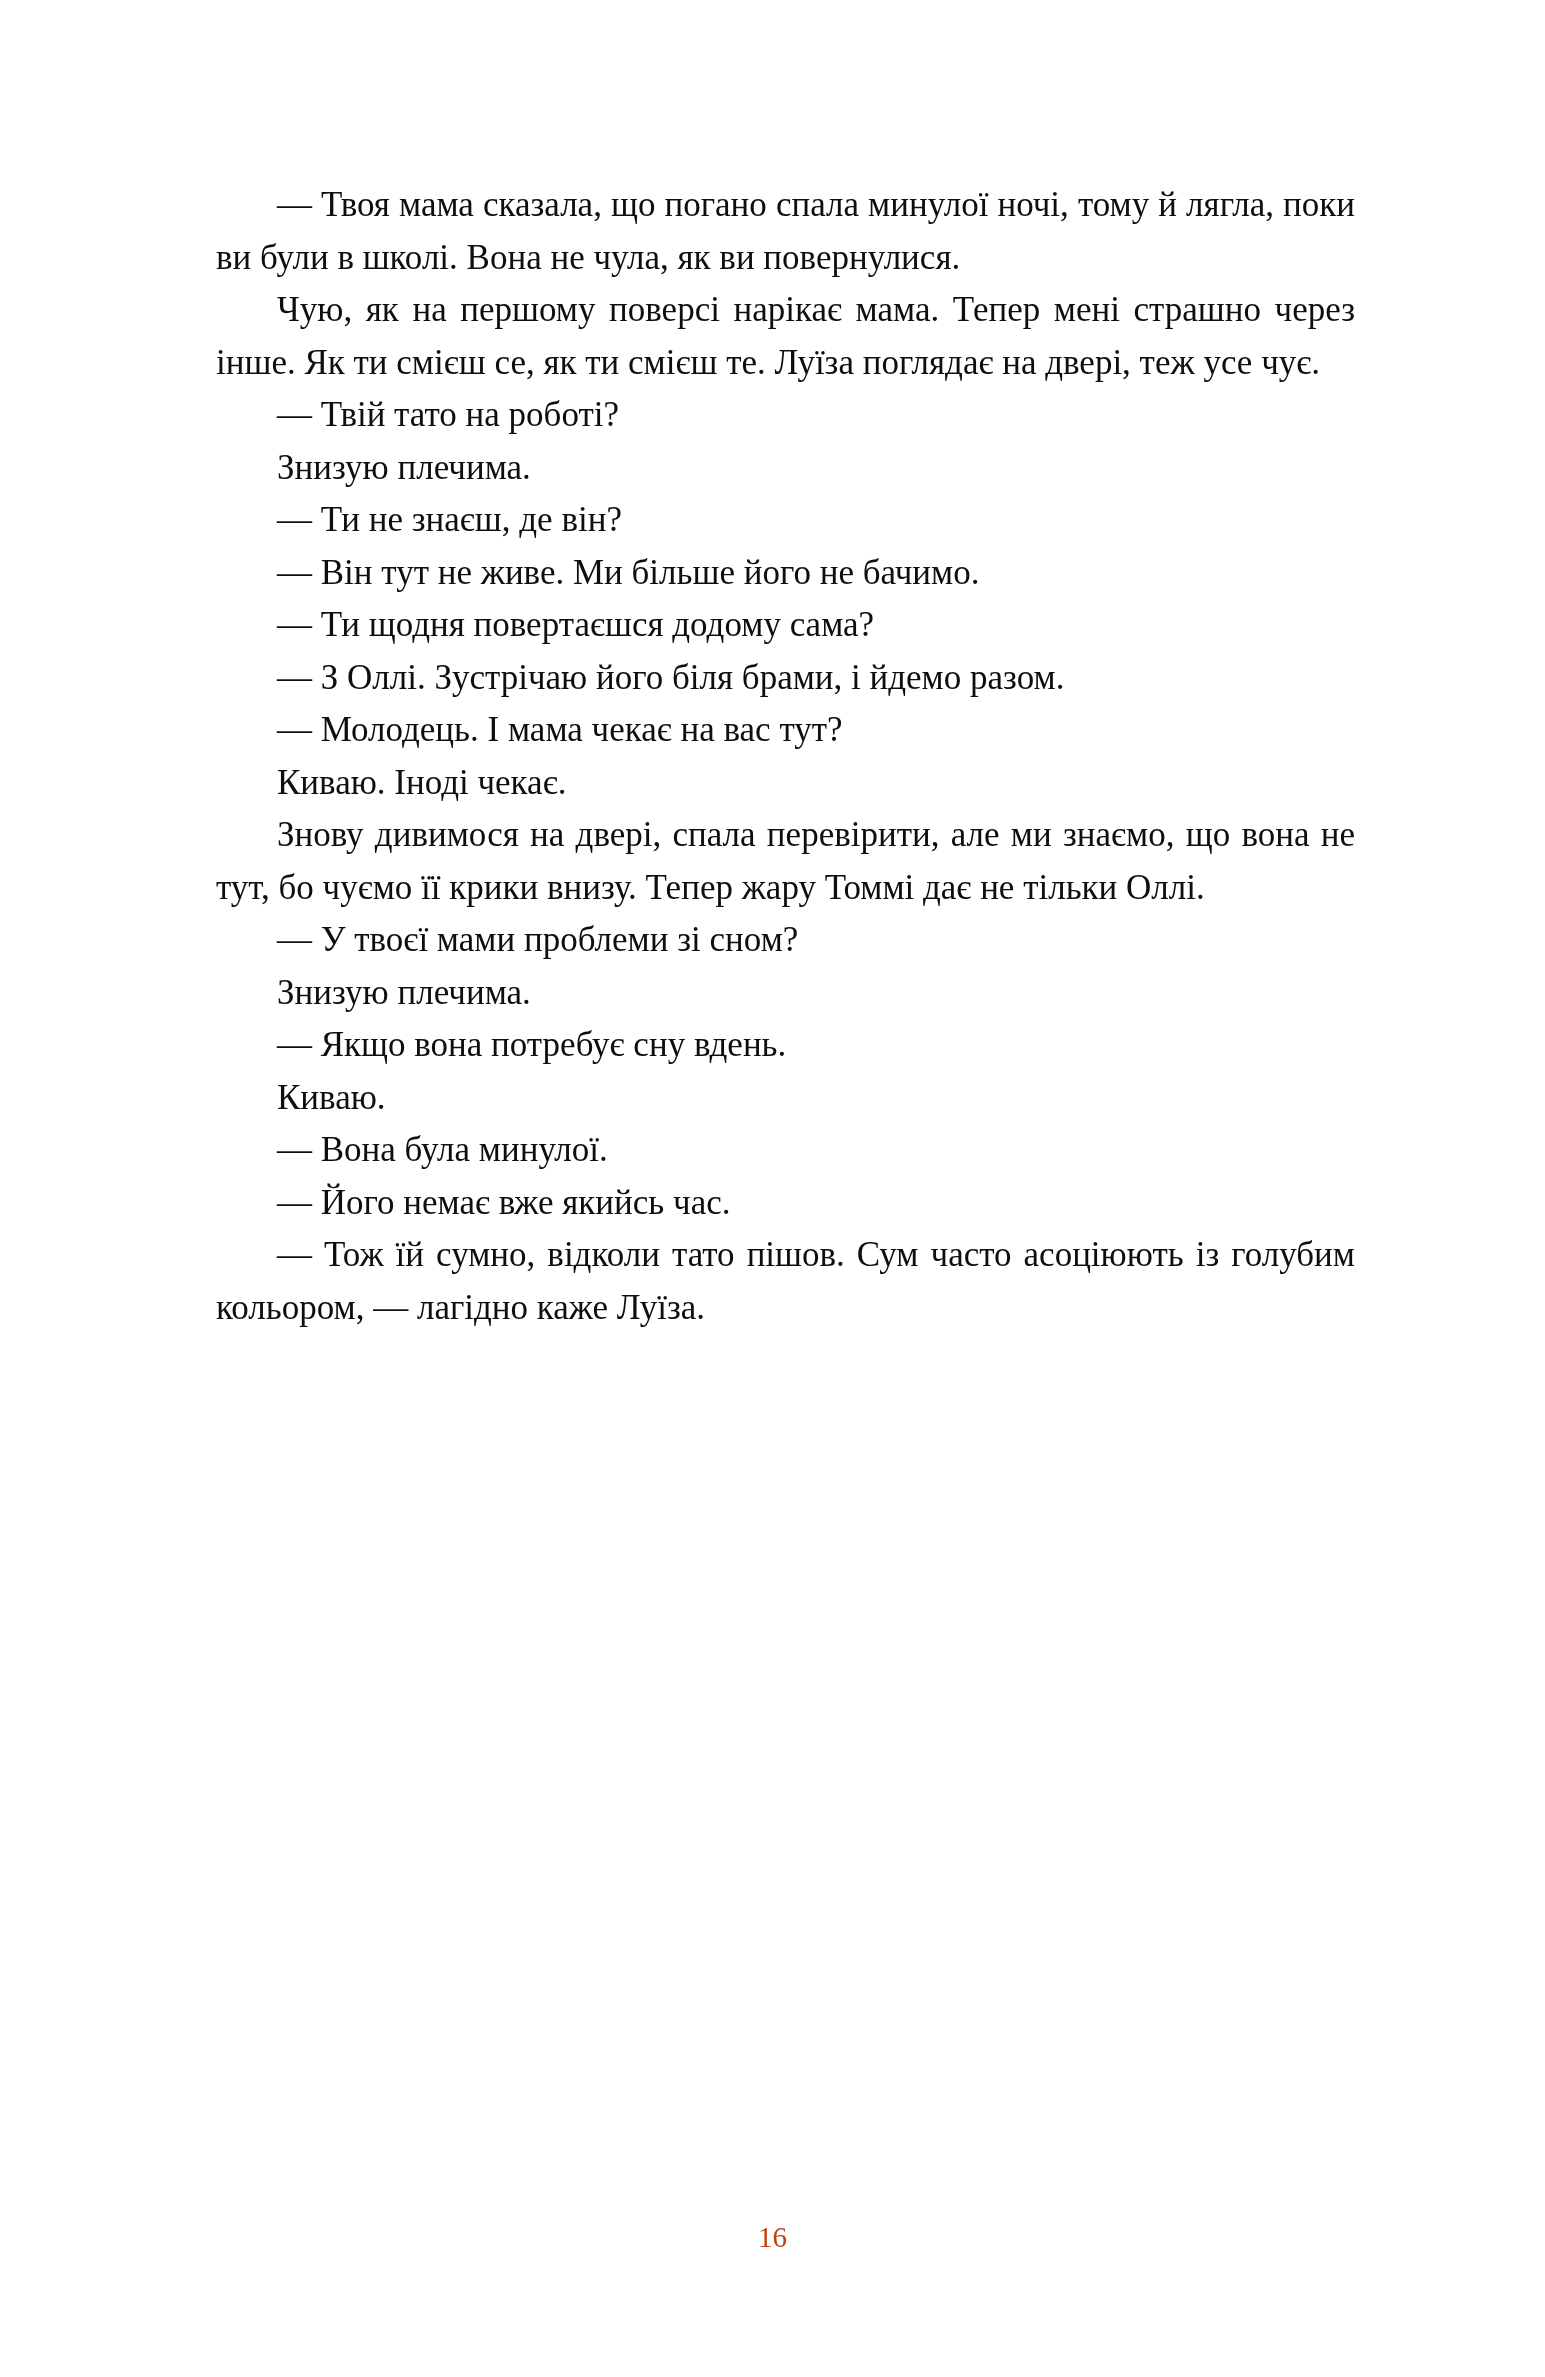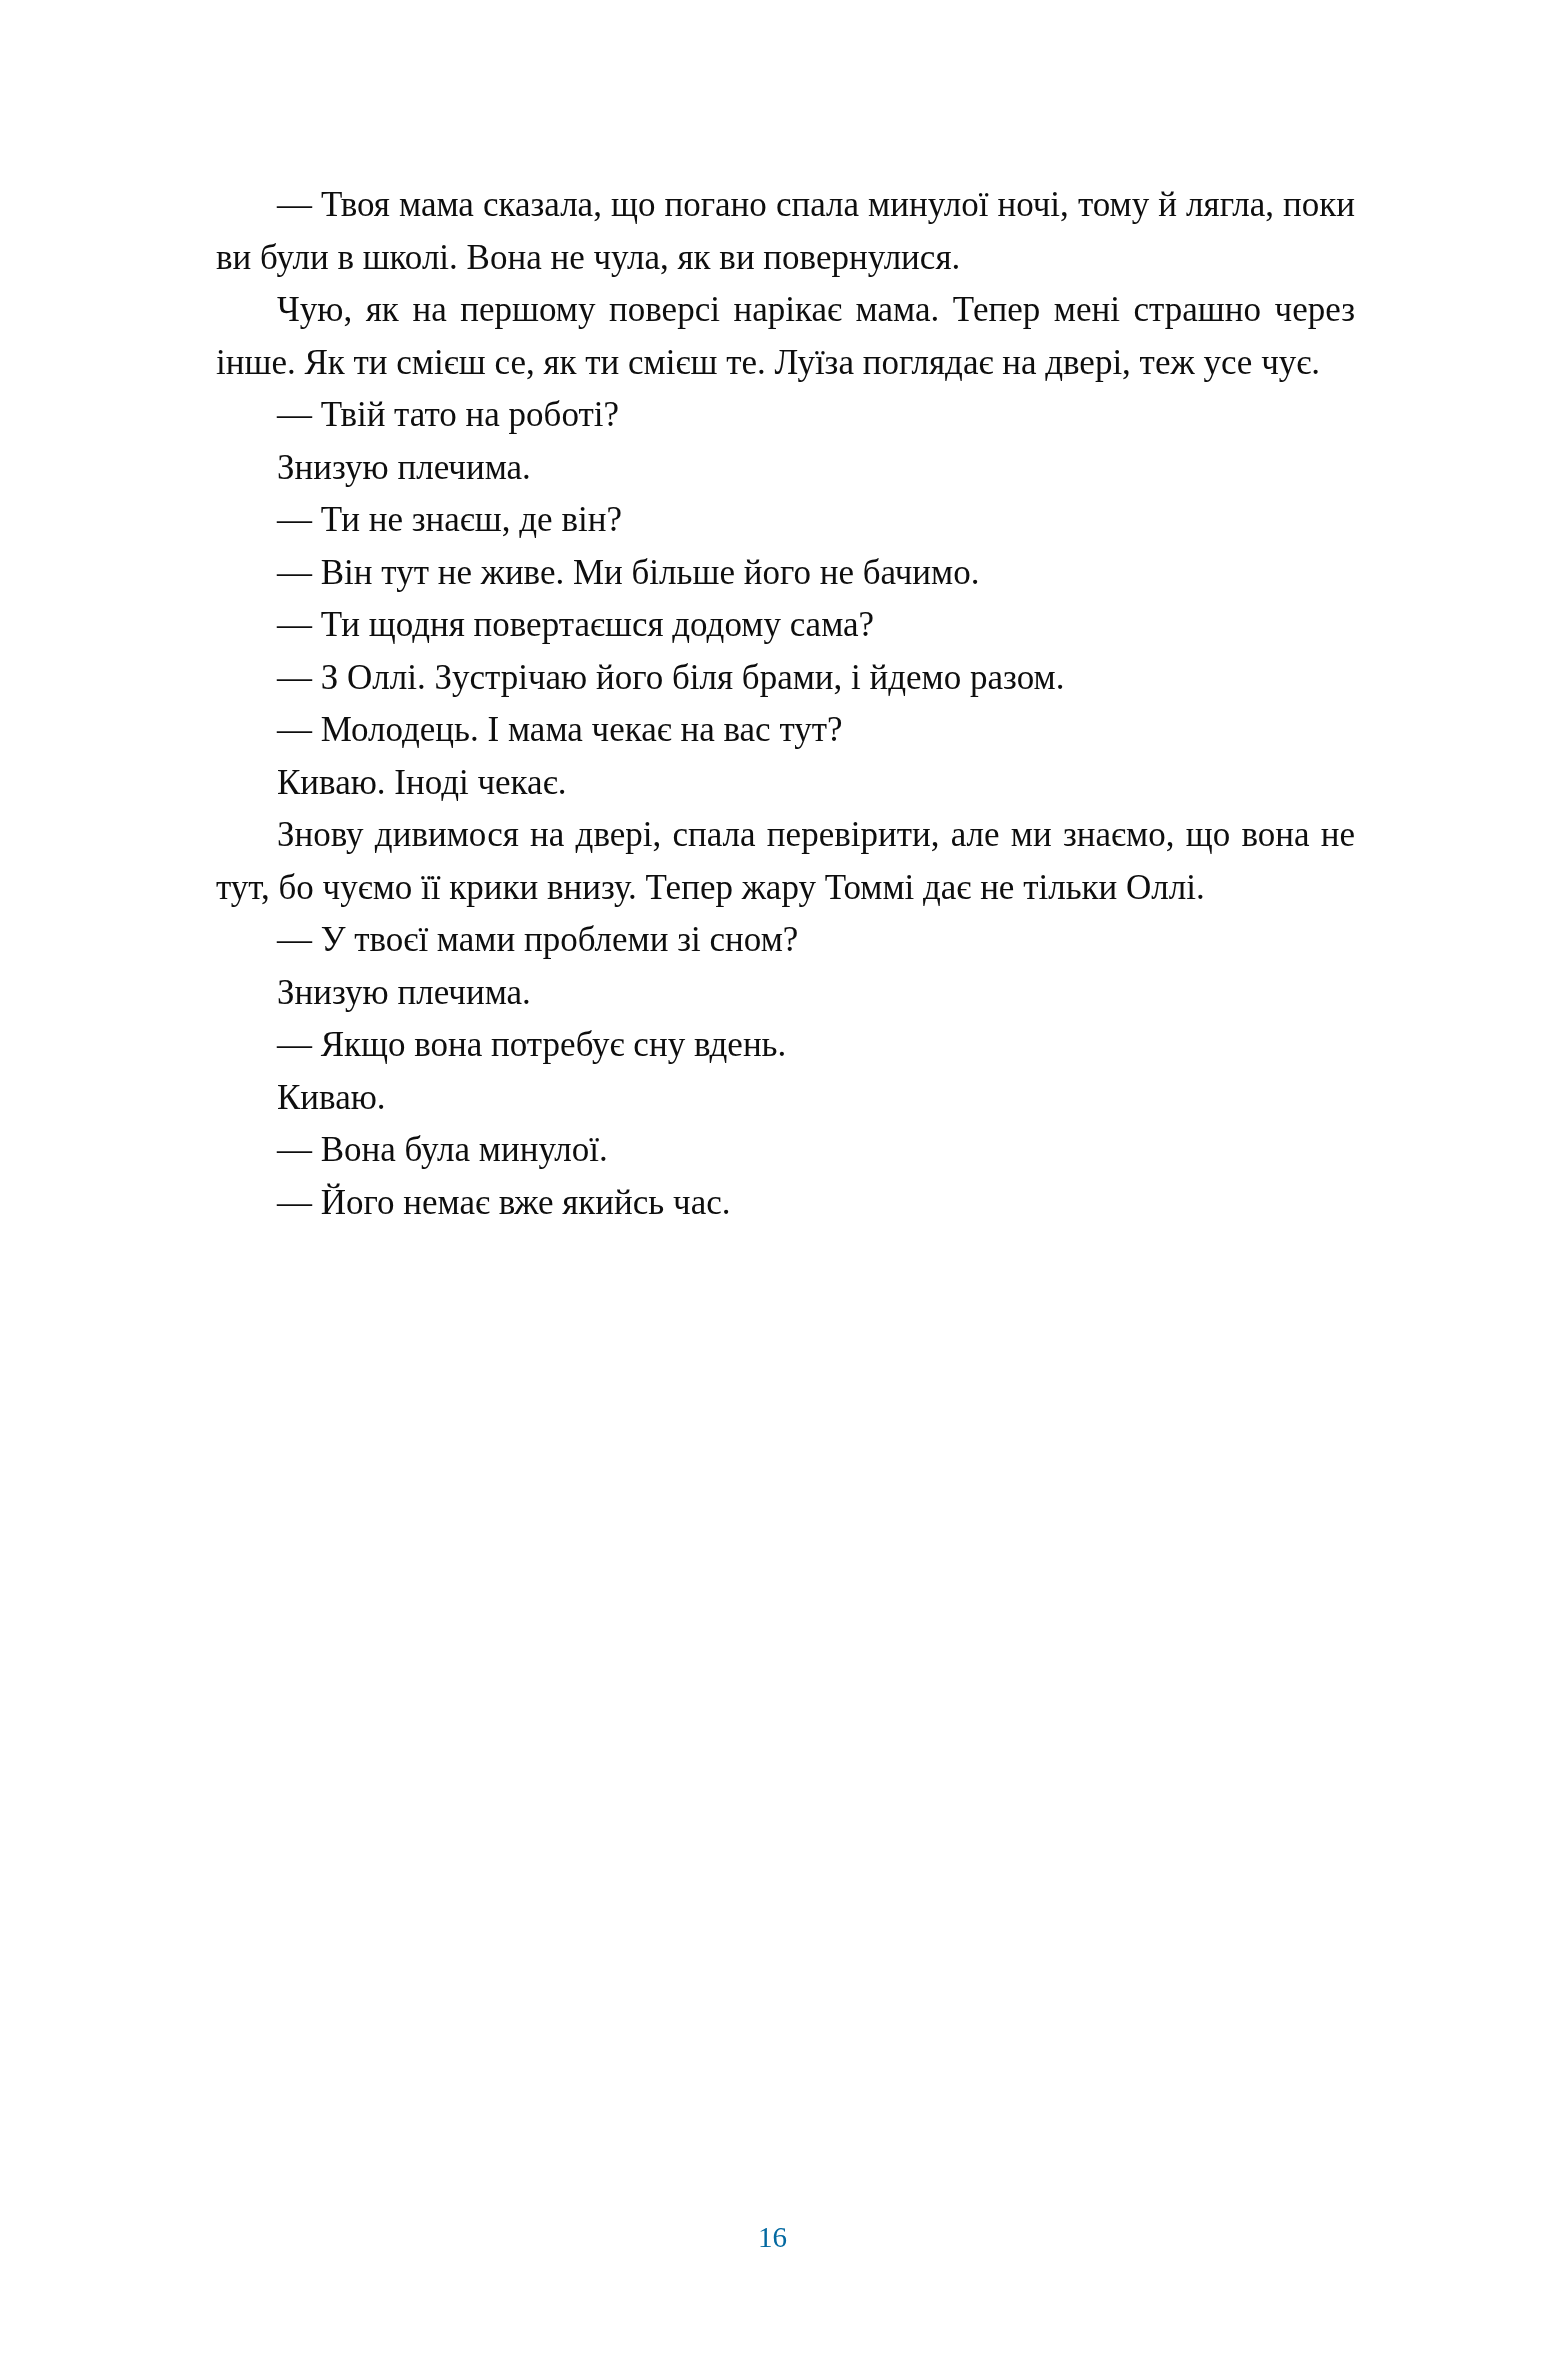--- a/index.html
+++ b/index.html
@@ -32,21 +32,21 @@
     margin: 0;
     text-indent: 61px;
   }
   .page-number {
     position: absolute;
     left: 0;
     right: 0;
     top: 2221px;
     text-align: center;
     font-size: 29px;
-    color: #0369a1;
+    color: #c2410c;
     font-family: "Liberation Serif", "DejaVu Serif", serif;
   }
 </style>
 </head>
 <body>
 
 <div class="page">
   <div class="book-text">
     <p>— Твоя мама сказала, що погано спала минулої ночі, тому й лягла, поки ви були в школі. Вона не чула, як ви повернулися.</p>
     <p>Чую, як на першому поверсі нарікає мама. Тепер мені страшно через інше. Як ти смієш се, як ти смієш те. Луїза поглядає на двері, теж усе чує.</p>
@@ -58,16 +58,17 @@
     <p>— З Оллі. Зустрічаю його біля брами, і йдемо разом.</p>
     <p>— Молодець. І мама чекає на вас тут?</p>
     <p>Киваю. Іноді чекає.</p>
     <p>Знову дивимося на двері, спала перевірити, але ми знаємо, що вона не тут, бо чуємо її крики внизу. Тепер жару Томмі дає не тільки Оллі.</p>
     <p>— У твоєї мами проблеми зі сном?</p>
     <p>Знизую плечима.</p>
     <p>— Якщо вона потребує сну вдень.</p>
     <p>Киваю.</p>
     <p>— Вона була минулої.</p>
     <p>— Його немає вже якийсь час.</p>
+    <p>— Тож їй сумно, відколи тато пішов. Сум часто асоціюють із голубим кольором, — лагідно каже Луїза.</p>
   </div>
   <div class="page-number">16</div>
 </div>
 
 
 </body></html>

